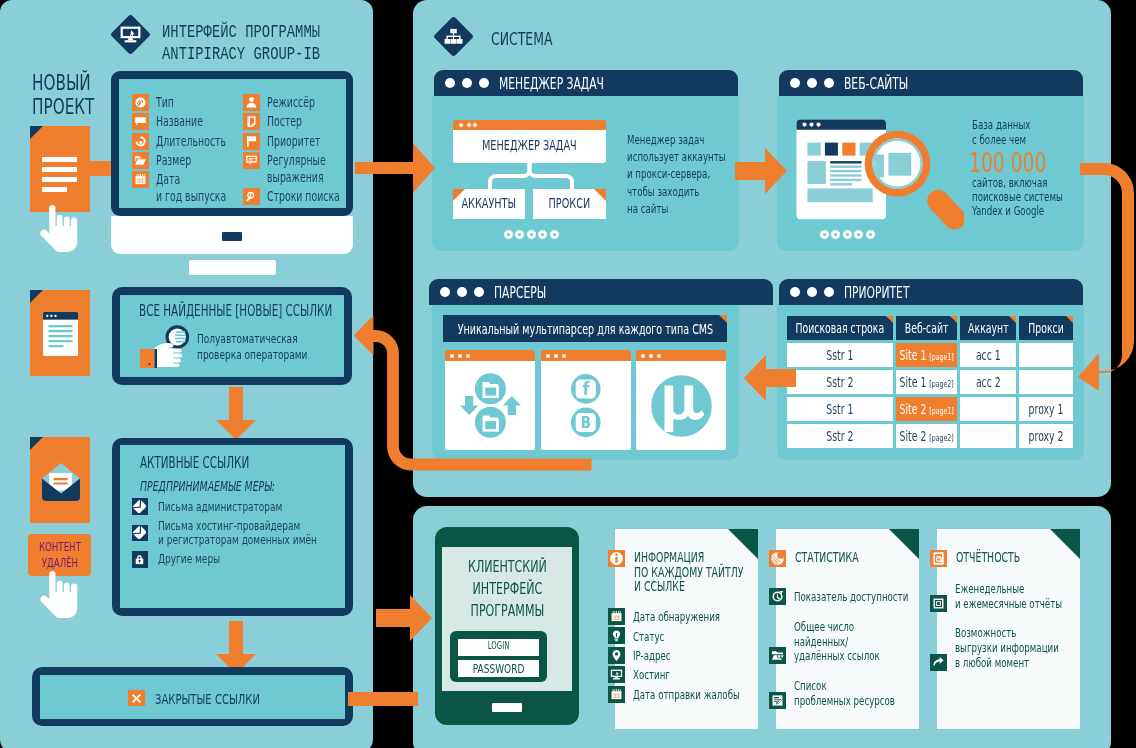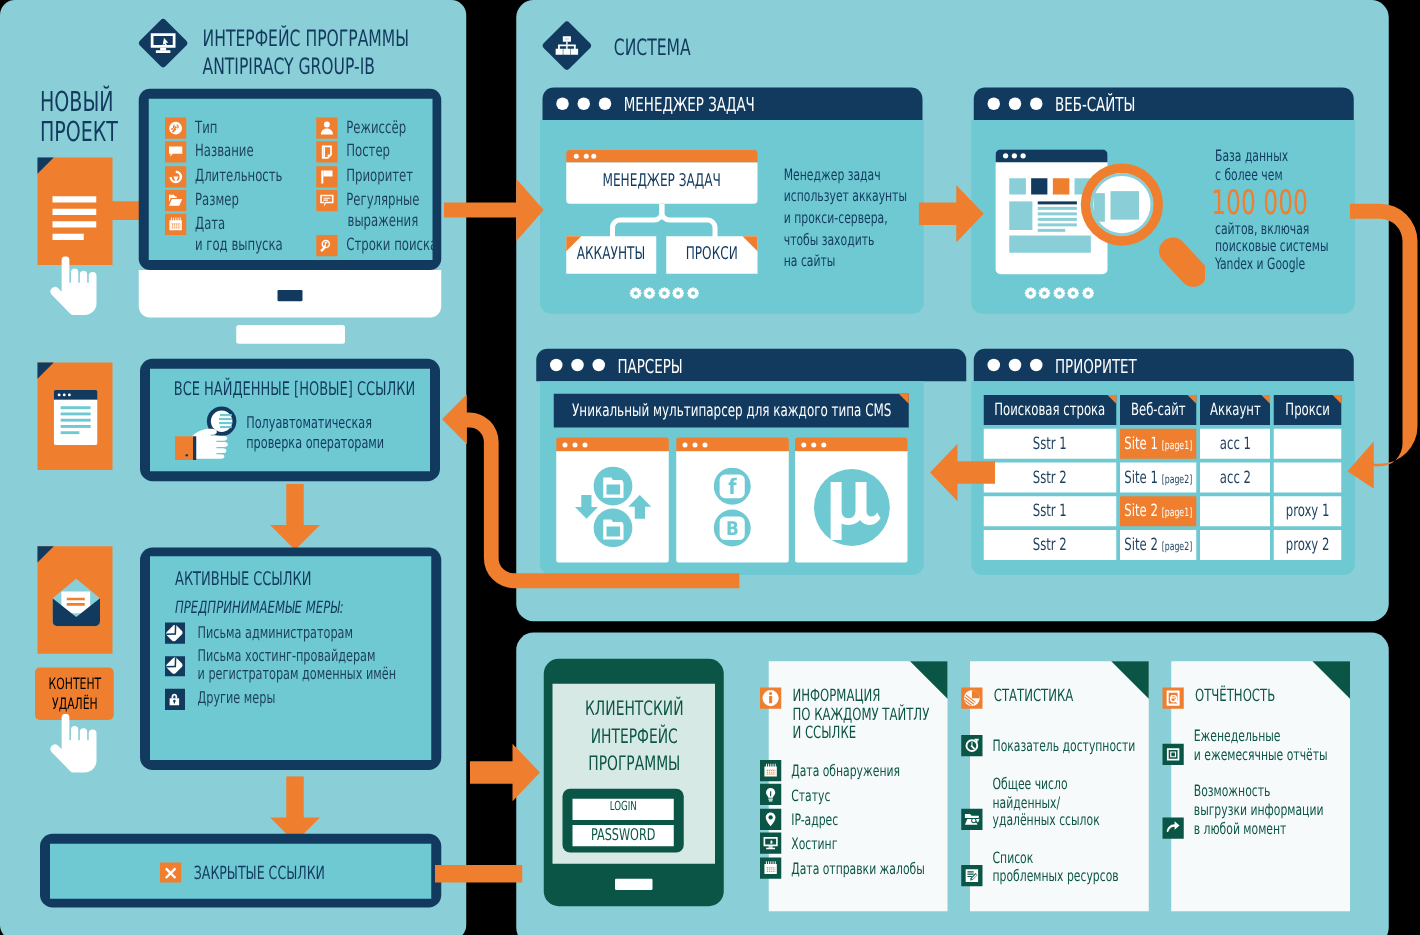--- a/index.html
+++ b/index.html
@@ -80,21 +80,21 @@
   <div class="panel lp">
 
     <div class="diamond" style="left:116px;top:20px;width:29px;height:29px;"></div>
     <svg class="abs" style="left:120px;top:26px;" width="21" height="18" viewBox="0 0 21 18">
       <path fill="#fff" d="M0.6 0.6h19.8v11.6H0.6z"></path>
       <path fill="#123A5E" d="M2.8 2.8h15.4v7.2H2.8z"></path>
       <path fill="#fff" d="M11.2 4.2 l3.4 3.9 -2.1 .15 .95 1.6 -1.1 .65 -.95 -1.6 -1.3 1.45z"></path>
       <path fill="#fff" d="M8.1 12.2h4.8v2.1H8.1z"></path>
       <path fill="#fff" d="M4.7 14.2h11.6v2.2H4.7z"></path>
     </svg>
-    <div class="sect-title" style="left:162px;top:21px;font-size:18px;width:220px;line-height:22px;">
+    <div class="sect-title" style="left:162px;top:21px;font-size:18px;width:220px;line-height:22px;font-family:Liberation Mono, monospace;">
       <div><span class="nw">ИНТЕРФЕЙС ПРОГРАММЫ</span></div>
       <div><span class="nw">ANTIPIRACY GROUP-IB</span></div>
     </div>
 
     <div class="sect-title" style="left:32px;top:71px;font-size:22px;line-height:24px;">
       <div><span class="nw">НОВЫЙ</span></div>
       <div><span class="nw">ПРОЕКТ</span></div>
     </div>
 
     <div class="orangebox" style="left:70px;top:161px;width:70px;height:15px;"></div>
@@ -174,21 +174,21 @@
               <path fill="#fff" d="M4.8 11.4h12.4v1.1H4.8zM4.8 13.8h12.4v1.1H4.8z"></path>
               <path fill="#fff" d="M4.6 1.8h1.3v4.2H4.6zM7.6 1.8h1.3v4.2H7.6zM10.6 1.8h1.3v4.2h-1.3zM13.6 1.8h1.3v4.2h-1.3zM16.6 1.8h1.3v4.2h-1.3z"></path>
             </svg>
           </span>
           <span class="fld-lb">
             <span class="ln"><span class="nw">Дата</span></span>
             <span class="ln"><span class="nw">и год выпуска</span></span>
           </span>
         </div>
       </div>
-    <div class="abs" id="mon-right" style="left:253px;top:94px;width:116px;text-align:center;">
+    <div class="abs" id="mon-right" style="left:243px;top:94px;width:116px;">
         <div class="fld">
           <span class="fld-ic">
             <svg width="13" height="13" viewBox="0 0 22 22">
               <circle cx="11" cy="6.0" r="4.0" fill="#fff"></circle>
               <path fill="#fff" d="M2.8 19.6c0-4.9 3.7-8.0 8.2-8.0s8.2 3.1 8.2 8.0z"></path>
             </svg>
           </span>
           <span class="fld-lb">
             <span class="ln"><span class="nw">Режиссёр</span></span>
           </span>
@@ -297,21 +297,21 @@
       <div class="doc-fold"></div>
       <svg class="abs" style="left:12px;top:26px;" width="38" height="38" viewBox="0 0 38 38">
         <path fill="#8ACFD7" d="M19 0 L38 15.5 V34a4 4 0 0 1-4 4H4a4 4 0 0 1-4-4V15.5z"></path>
         <path fill="#fff" d="M7.1 10.1h23.0v17.4H7.1z"></path>
         <path fill="#EF7F2F" d="M11.4 15.1h14.4v2.1H11.4zM11.4 19.4h14.4v2.1H11.4z"></path>
         <path fill="#123A5E" d="M0 15.5 L19 30.5 L38 15.5 V34a4 4 0 0 1-4 4H4a4 4 0 0 1-4-4z"></path>
       </svg>
     </div>
 
     <div class="orangebox" style="left:28px;top:534px;width:63px;height:42px;border-radius:4px;">
-      <div class="abs" style="left:0;top:5px;width:63px;text-align:center;color:#000000;font-size:12.5px;line-height:16px;">
+      <div class="abs" style="left:0;top:5px;width:63px;text-align:center;color:#701a75;font-size:12.5px;line-height:16px;">
         <div>
             <span class="nwc">КОНТЕНТ</span>
           </div>
         <div>
             <span class="nwc">УДАЛЁН</span>
           </div>
       </div>
     </div>
     <svg class="abs" style="left:40px;top:571px;" width="39" height="48" viewBox="0 0 39 48">
       <path fill="#fff" d="M9.3 3.1a3.1 3.1 0 0 1 6.2 0v18.0h1.3v-8.4a2.9 2.9 0 0 1 5.8 0v8.4h1.3v-6.7a2.9 2.9 0 0 1 5.8 0v6.7h1.3v-5.4a3.1 3.1 0 0 1 6.2 0V37.5a9.5 9.5 0 0 1-9.5 9.5H19.0a4.2 4.2 0 0 1-3.0-1.3L1.2 30.6a3.7 3.7 0 0 1 5.2-5.2l2.9 2.9z"></path>

